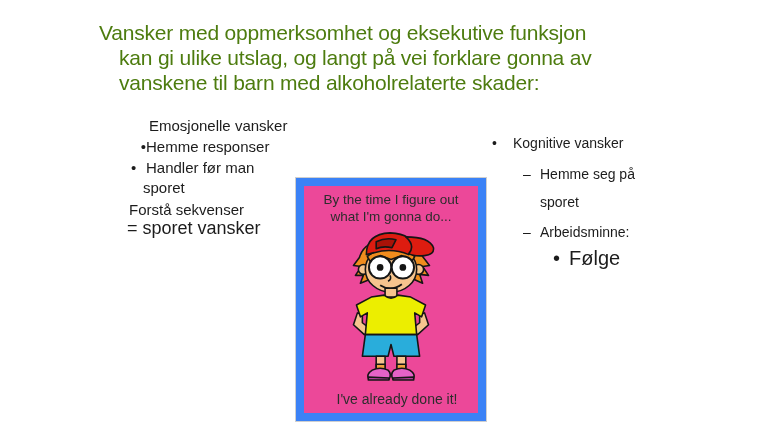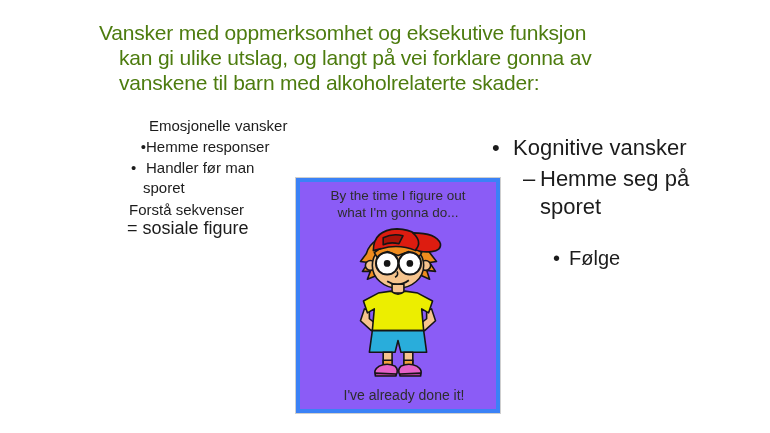--- a/index.html
+++ b/index.html
@@ -19,35 +19,35 @@
   .lp{position:absolute;font-size:15px;white-space:nowrap;color:#1c1c1c;}
   .lp-heading{left:112px;top:117px;margin-left:37px;}
   .lp1{left:131px;top:138px;text-align:right;}
   .lp2{left:131px;top:159px;}
   .lp3{left:143px;top:179px;}
   .lp4{left:129px;top:201px;}
   .lp5{left:127px;top:218px;font-size:18px;}
   .lp .marker{display:inline-block;width:15px;}
 
   
-  .rp{position:absolute;font-size:22px;white-space:nowrap;color:#1c1c1c;}
+  .rp{position:absolute;font-size:14px;white-space:nowrap;color:#1c1c1c;}
   .rp1{left:492px;top:135px;}
   .rp2{left:523px;top:166px;}
   .rp3{left:540px;top:194px;}
   .rp4{left:523px;top:224px;}
   .rp5{left:553px;top:247px;font-size:20px;}
   .rp6{left:569px;top:283px;font-size:17px;}
   .rp1 .marker{display:inline-block;width:21px;}
   .rp2 .marker,.rp4 .marker{display:inline-block;width:17px;}
   .rp5 .marker{display:inline-block;width:16px;}
 
   
   .cartoon-frame{
     position:absolute;left:296px;top:178px;width:174px;height:227px;
-    border:4px solid #3b82f6;background:#8b5cf6;box-shadow:0 0 0 1px #cfcfcf;padding-left:22px;
+    border:8px solid #3b82f6;background:#ec4899;box-shadow:0 0 0 1px #cfcfcf;
   }
   .cap-top{position:absolute;top:5px;left:0;right:0;text-align:center;
     font-size:13.5px;line-height:17px;color:#2d2d2d;}
   .cap-bottom{position:absolute;bottom:6px;left:12px;right:0;text-align:center;
     font-size:14px;color:#2d2d2d;}
   .kid{position:absolute;left:50%;top:38px;transform:translateX(-50%);}
 </style>
 </head>
 <body>
 
@@ -59,29 +59,32 @@
 
   <div class="lp lp-heading">Emosjonelle vansker</div>
   <div class="lp lp1">
     <span class="marker">•</span><span>Hemme responser</span>
   </div>
   <div class="lp lp2">
     <span class="marker">•</span><span>Handler før man</span>
   </div>
   <div class="lp lp3">sporet</div>
   <div class="lp lp4">Forstå sekvenser</div>
-  <div class="lp lp5">= sosiale figure</div>
+  <div class="lp lp5">= sporet vansker</div>
 
   <div class="rp rp1">
     <span class="marker">•</span><span>Kognitive vansker</span>
   </div>
   <div class="rp rp2">
     <span class="marker">–</span><span>Hemme seg på</span>
   </div>
   <div class="rp rp3">sporet</div>
+  <div class="rp rp4">
+    <span class="marker">–</span><span>Arbeidsminne:</span>
+  </div>
   <div class="rp rp5">
     <span class="marker">•</span><span>Følge</span>
   </div>
 
   <div class="cartoon-frame">
     <div class="cap-top">
       <div>By the time I figure out</div>
       <div>what I'm gonna do...</div>
     </div>
 

